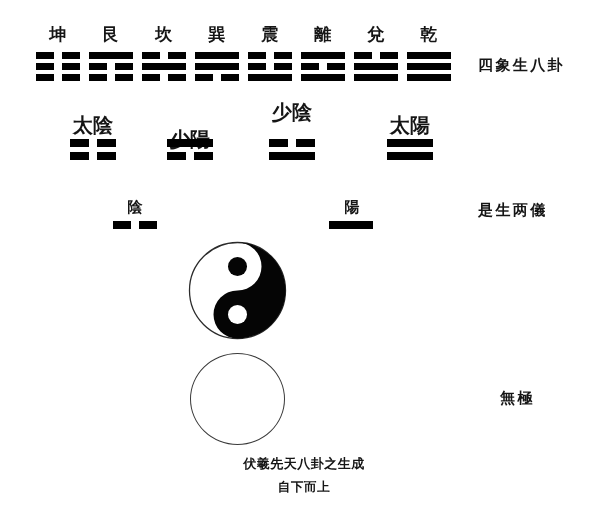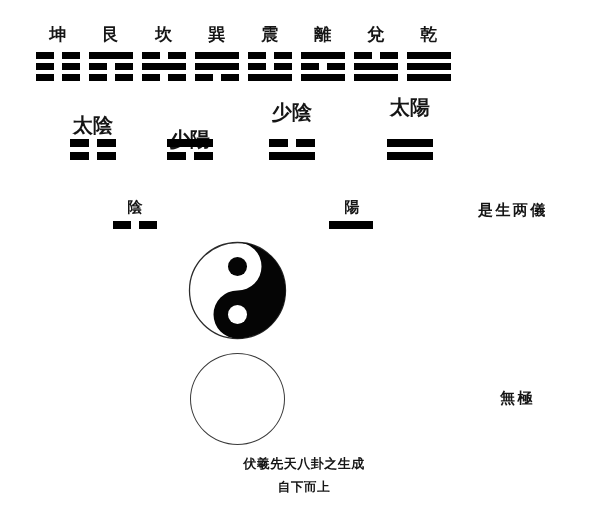--- a/index.html
+++ b/index.html
@@ -288,21 +288,21 @@
     <div class="gua tier-4" style="left:269px; top:139px;">
       <div class="line broken">
           <span class="seg"></span>
           <span class="seg"></span>
         </div>
       <div class="line solid">
           <span class="seg"></span>
         </div>
     </div>
 
-    <div class="abs cjk digram-name" style="left:375px; top:97px; width:70px;">太陽</div>
+    <div class="abs cjk digram-name" style="left:375px; top:115px; width:70px;">太陽</div>
     <div class="gua tier-4" style="left:387px; top:139px;">
       <div class="line solid">
           <span class="seg"></span>
         </div>
       <div class="line solid">
           <span class="seg"></span>
         </div>
     </div>
   </div>
 
@@ -335,20 +335,21 @@
                A24.25,24.25 0 0 0 50,1.5 Z" fill="#050505"></path>
 
       <circle cx="50" cy="25.75" r="9.6" fill="#050505"></circle>
 
       <circle cx="50" cy="74.25" r="9.6" fill="#ffffff"></circle>
     </svg>
   </div>
 
   <div class="wuji" style="left:190px; top:353px; width:95px; height:92px;"></div>
 
+  <div class="right-col-item cjk stage-label" style="top:58px;">四象生八卦</div>
 
 
   <div class="right-col-item cjk stage-label" style="top:203px;">是生两儀</div>
 
 
   <div class="right-col-item cjk stage-label" style="top:391px; left:500px;">無極</div>
 
   <div class="caption-block cjk caption-sub" style="top:481px;">自下而上</div>
 
   <div class="caption-block cjk caption-main" style="top:457px;">伏羲先天八卦之生成</div>

